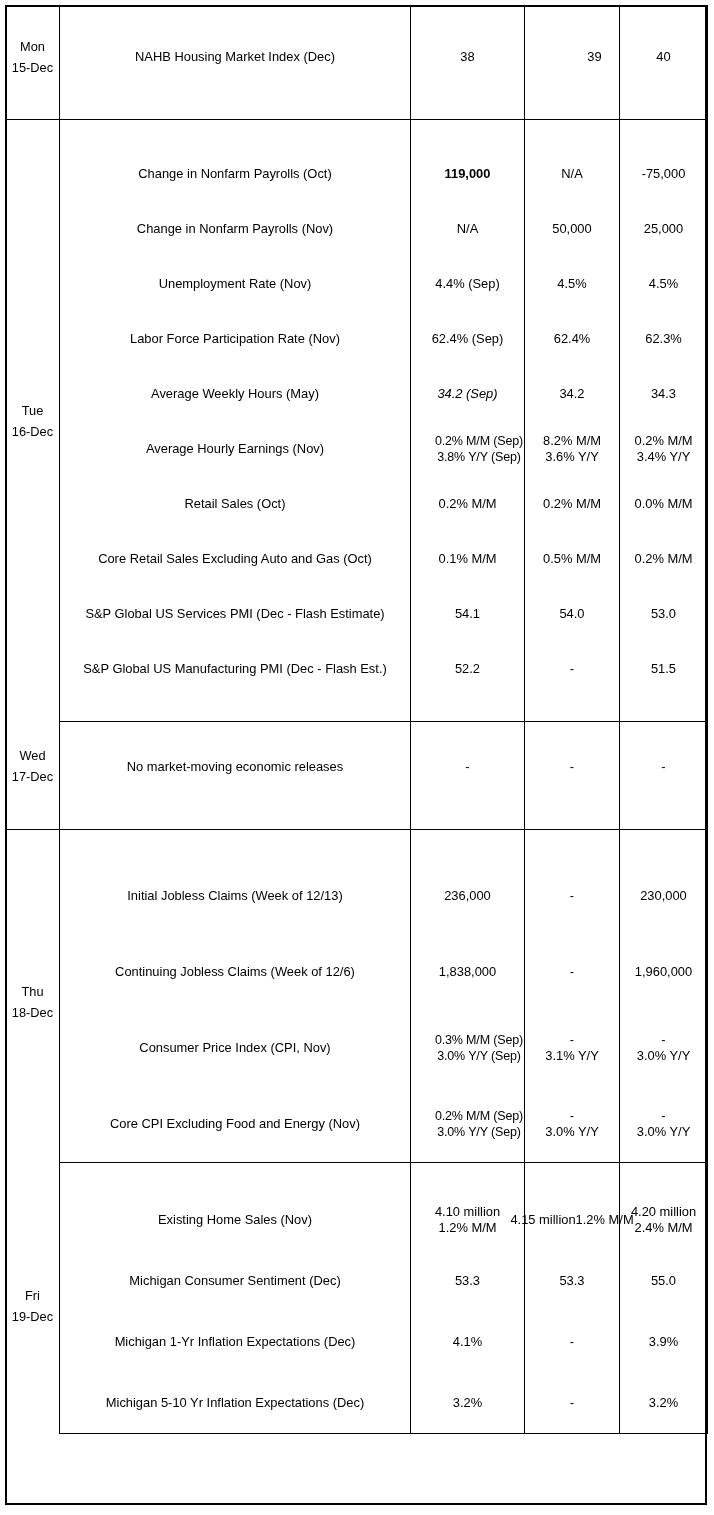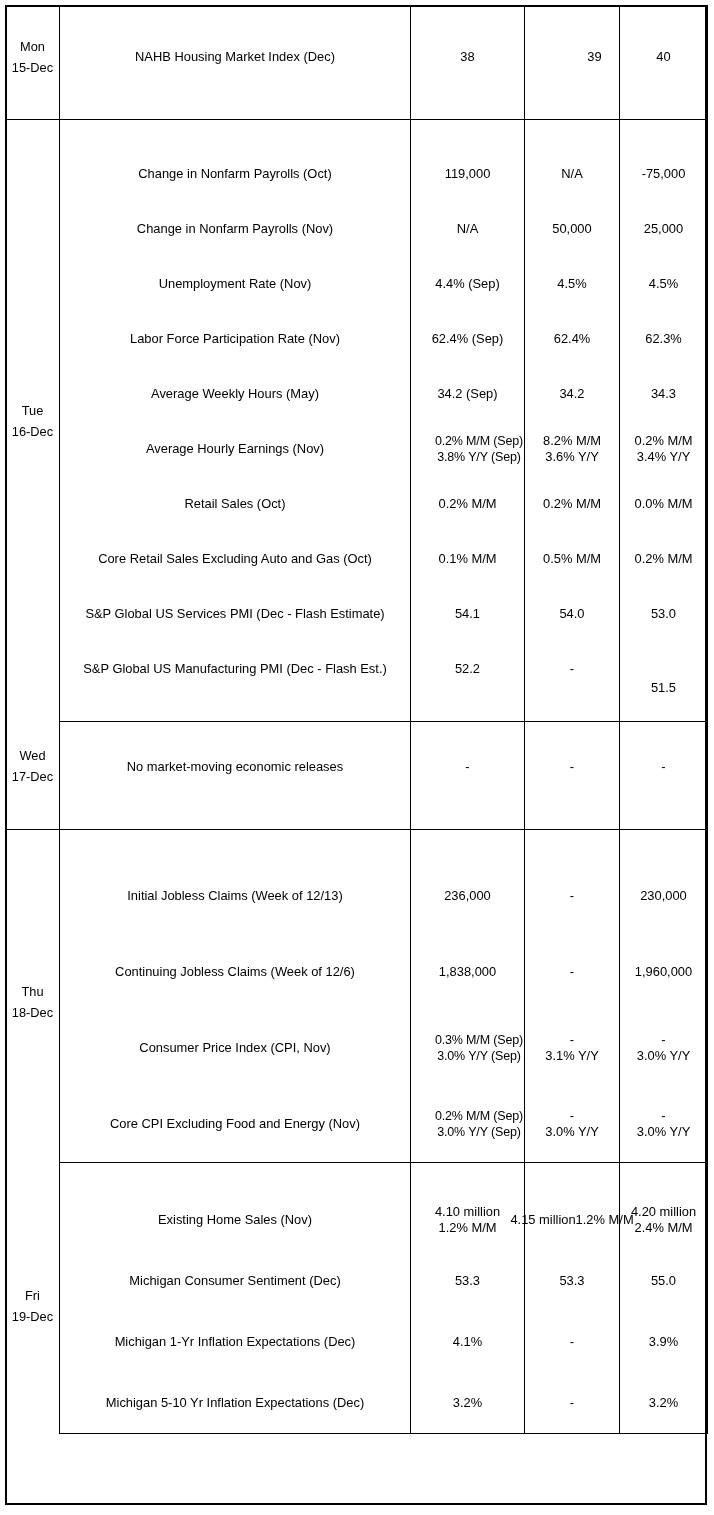--- a/index.html
+++ b/index.html
@@ -173,33 +173,33 @@
               <div class="srow ind" style="flex-direction: column; min-height: 55px;">
                 <span>S&amp;P Global US Services PMI (Dec - Flash Estimate)</span>
               </div>
               <div class="srow ind" style="flex-direction: column; min-height: 55px;">
                 <span>S&amp;P Global US Manufacturing PMI (Dec - Flash Est.)</span>
               </div>
             </div>
           </td>
           <td style="vertical-align: top;">
             <div class="stack" style="padding-top: 26px;">
-              <div class="srow val" style="flex-direction: column; min-height: 55px;">
+              <div class="srow val" style="flex-direction: column; min-height: 55px; font-weight: bold;">
                 <span>119,000</span>
               </div>
               <div class="srow val" style="flex-direction: column; min-height: 55px;">
                 <span>N/A</span>
               </div>
               <div class="srow val" style="flex-direction: column; min-height: 55px;">
                 <span>4.4% (Sep)</span>
               </div>
               <div class="srow val" style="flex-direction: column; min-height: 55px;">
                 <span>62.4% (Sep)</span>
               </div>
-              <div class="srow val" style="flex-direction: column; min-height: 55px;">
+              <div class="srow val" style="flex-direction: column; min-height: 55px; font-style: italic;">
                 <span>34.2 (Sep)</span>
               </div>
               <div class="srow val" style="flex-direction: column; min-height: 55px;">
                 <span class="valtight">0.2% M/M (Sep)</span>
                 <span class="l2 valtight">3.8% Y/Y (Sep)</span>
               </div>
               <div class="srow val" style="flex-direction: column; min-height: 55px;">
                 <span>0.2% M/M</span>
               </div>
               <div class="srow val" style="flex-direction: column; min-height: 55px;">
@@ -271,21 +271,21 @@
               </div>
               <div class="srow val" style="flex-direction: column; min-height: 55px;">
                 <span>0.0% M/M</span>
               </div>
               <div class="srow val" style="flex-direction: column; min-height: 55px;">
                 <span>0.2% M/M</span>
               </div>
               <div class="srow val" style="flex-direction: column; min-height: 55px;">
                 <span>53.0</span>
               </div>
-              <div class="srow val" style="flex-direction: column; min-height: 55px; justify-content: flex-end;">
+              <div class="srow val" style="flex-direction: column; min-height: 55px;">
                 <span>51.5</span>
               </div>
             </div>
           </td>
         </tr>
         <tr style="height: 108px;">
           <td class="daycell" style="transform: translateY(-10px);">
             <span class="dl">Wed</span>
             <span class="dl">17-Dec</span>
           </td>

